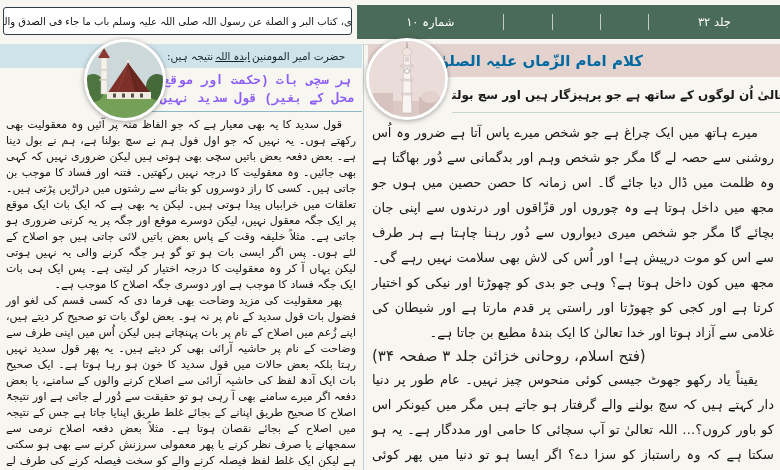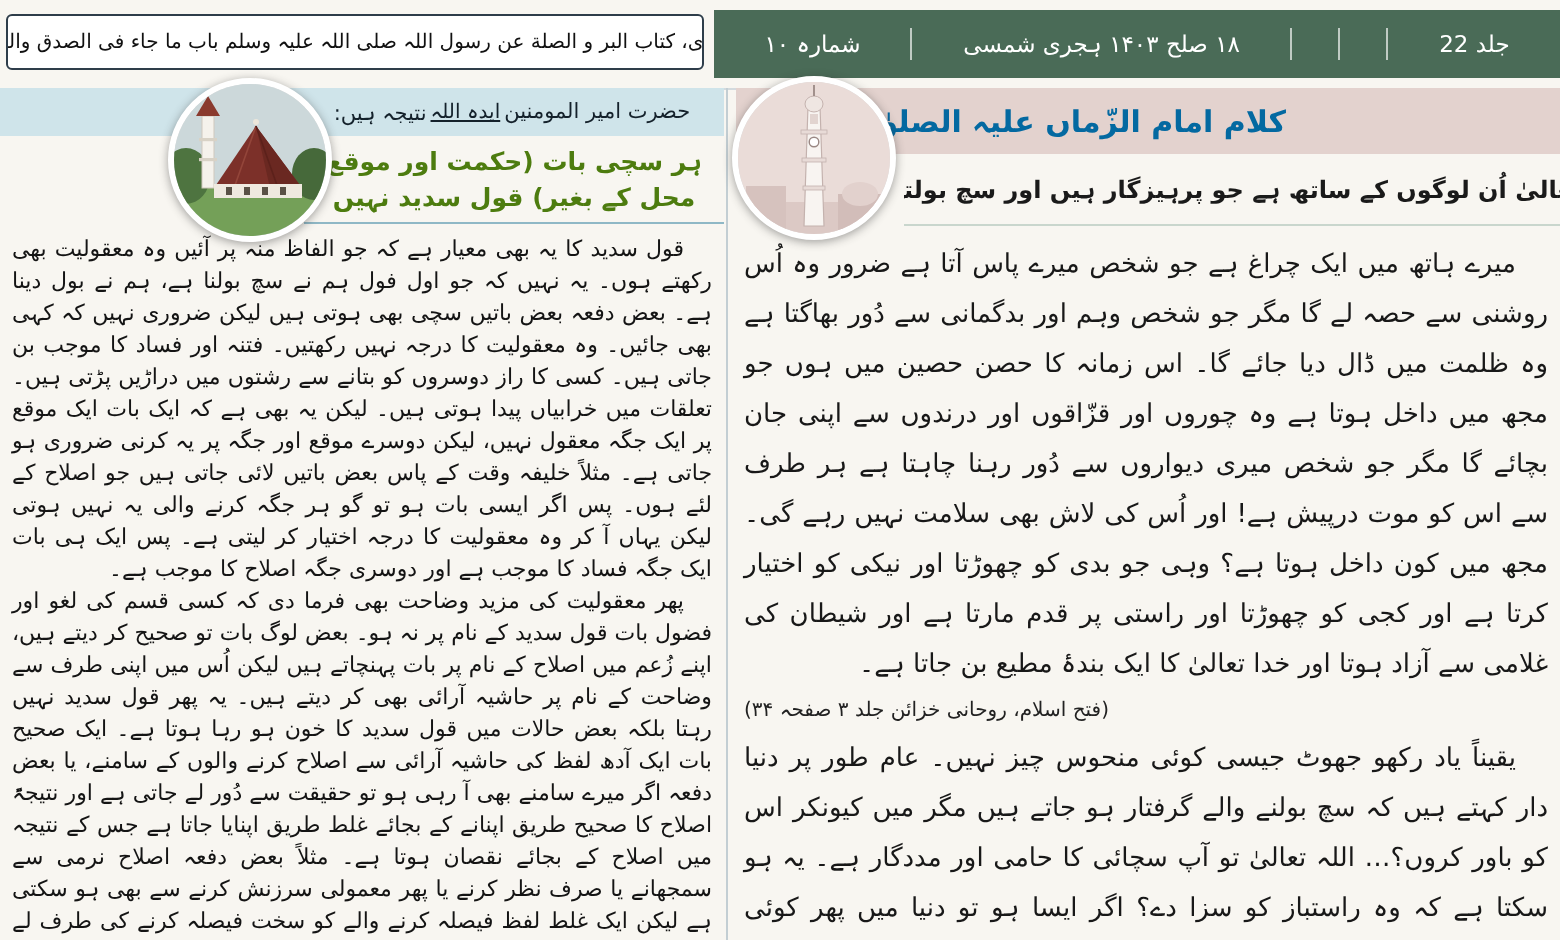--- a/index.html
+++ b/index.html
@@ -39,37 +39,37 @@
     display:flex;align-items:center;justify-content:center;
     font-size:12px;font-weight:bold;letter-spacing:-0.2px;
     white-space:nowrap;overflow:hidden;
   }
   .body-right{
     padding:7px 6px 0 4px;height:344px;overflow:hidden;
     text-align:justify;font-size:13px;line-height:25px;color:#181818;
   }
   .body-right p{margin:0;}
   .body-right p.indent{text-indent:16px;}
-  .citation-line{font-size:10px;line-height:22px;text-align:left;color:#222;}
+  .citation-line{font-size:15px;line-height:22px;text-align:left;color:#222;}
   
   .col-left{position:absolute;top:44px;left:0;width:362px;height:426px;}
   .kicker-band{
     height:24px;margin-left:0;margin-right:130px;background:#cfe4ea;
     display:flex;align-items:center;justify-content:center;
     font-size:10.5px;color:#14212b;white-space:nowrap;overflow:hidden;
   }
   
   .kicker-band,.headline-block{margin-right:0;margin-left:0;}
   .kicker-inner{margin-left:150px;display:flex;align-items:center;justify-content:center;height:100%;}
   .kicker-band sup{font-size:10px;margin:0 2px;text-decoration:underline;}
   .headline-block{
     margin-left:152px;min-height:38px;padding:4px 2px 3px 2px;
     display:flex;align-items:center;justify-content:center;text-align:center;
-    font-size:12.5px;font-weight:bold;line-height:1.45;color:#4d7c0f;
-    border-bottom:1.5px solid #8fb8c6;box-sizing:border-box;
+    font-size:12.5px;font-weight:bold;line-height:1.45;color:#8b5cf6;
+    border-bottom:1.5px solid #8fb8c6;box-sizing:border-box;font-family:Liberation Mono, monospace;
   }
   .body-left{
     padding:5px 6px 12px 6px;height:352px;overflow:hidden;
     text-align:justify;font-size:11px;line-height:16px;color:#141414;
   }
   .body-left p{margin:0;}
   .body-left p.indent{text-indent:14px;}
   
   .circle{
     position:absolute;width:76px;height:76px;border-radius:50%;
@@ -79,25 +79,24 @@
   .circle svg{display:block;width:100%;height:100%;}
   #photo-right{top:38px;left:366px;}
   #photo-left{top:39px;left:84px;}
 </style>
 </head>
 <body>
 
 <div class="page">
 
   <div class="green-band">
-    <span class="seg">جلد 22</span>
+    <span class="seg">جلد ۳۲</span>
     <span class="vbar"></span>
     <span class="vbar"></span>
     <span class="vbar"></span>
-    <span class="seg">۱۸ صلح ۱۴۰۳ ہجری شمسی</span>
     <span class="vbar"></span>
     <span class="seg">شمارہ ۱۰</span>
   </div>
 
   <div class="ref-box">
     <span>(ترمذی، کتاب البر و الصلة عن رسول اللہ صلی اللہ علیہ وسلم باب ما جاء فی الصدق والکذب)</span>
   </div>
 
   <div class="content"></div>
   <div class="v-divider"></div>

